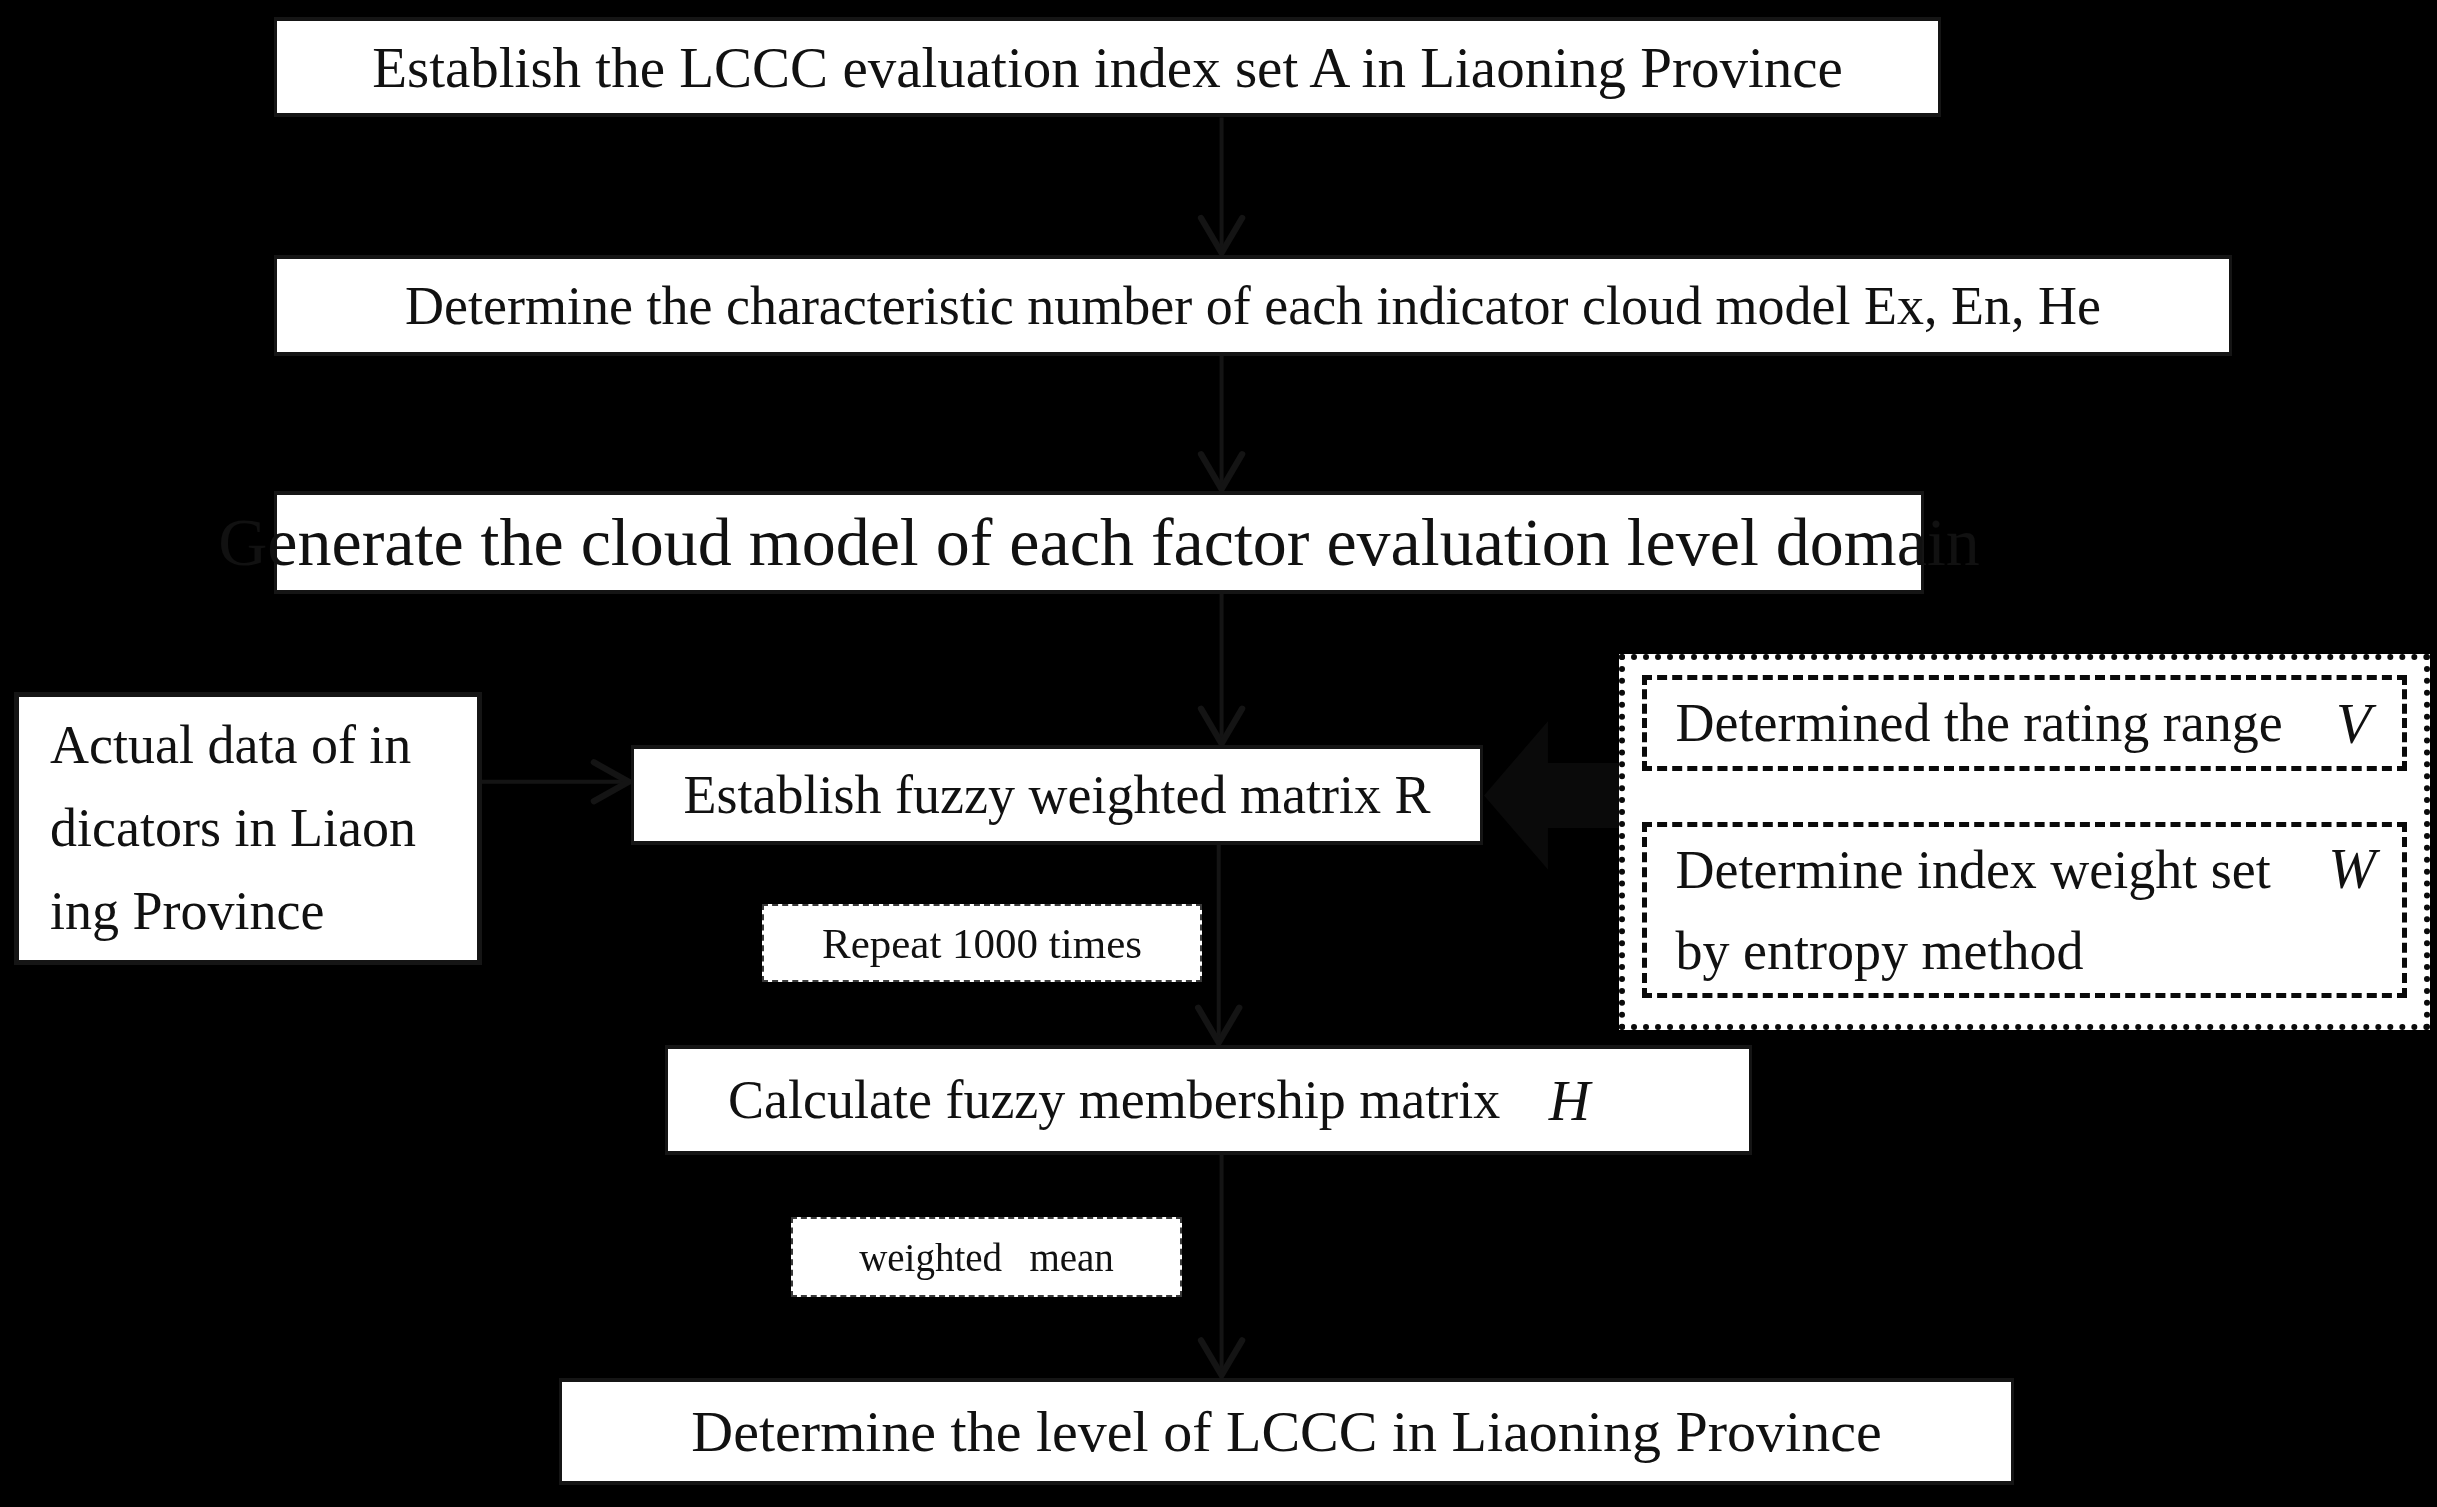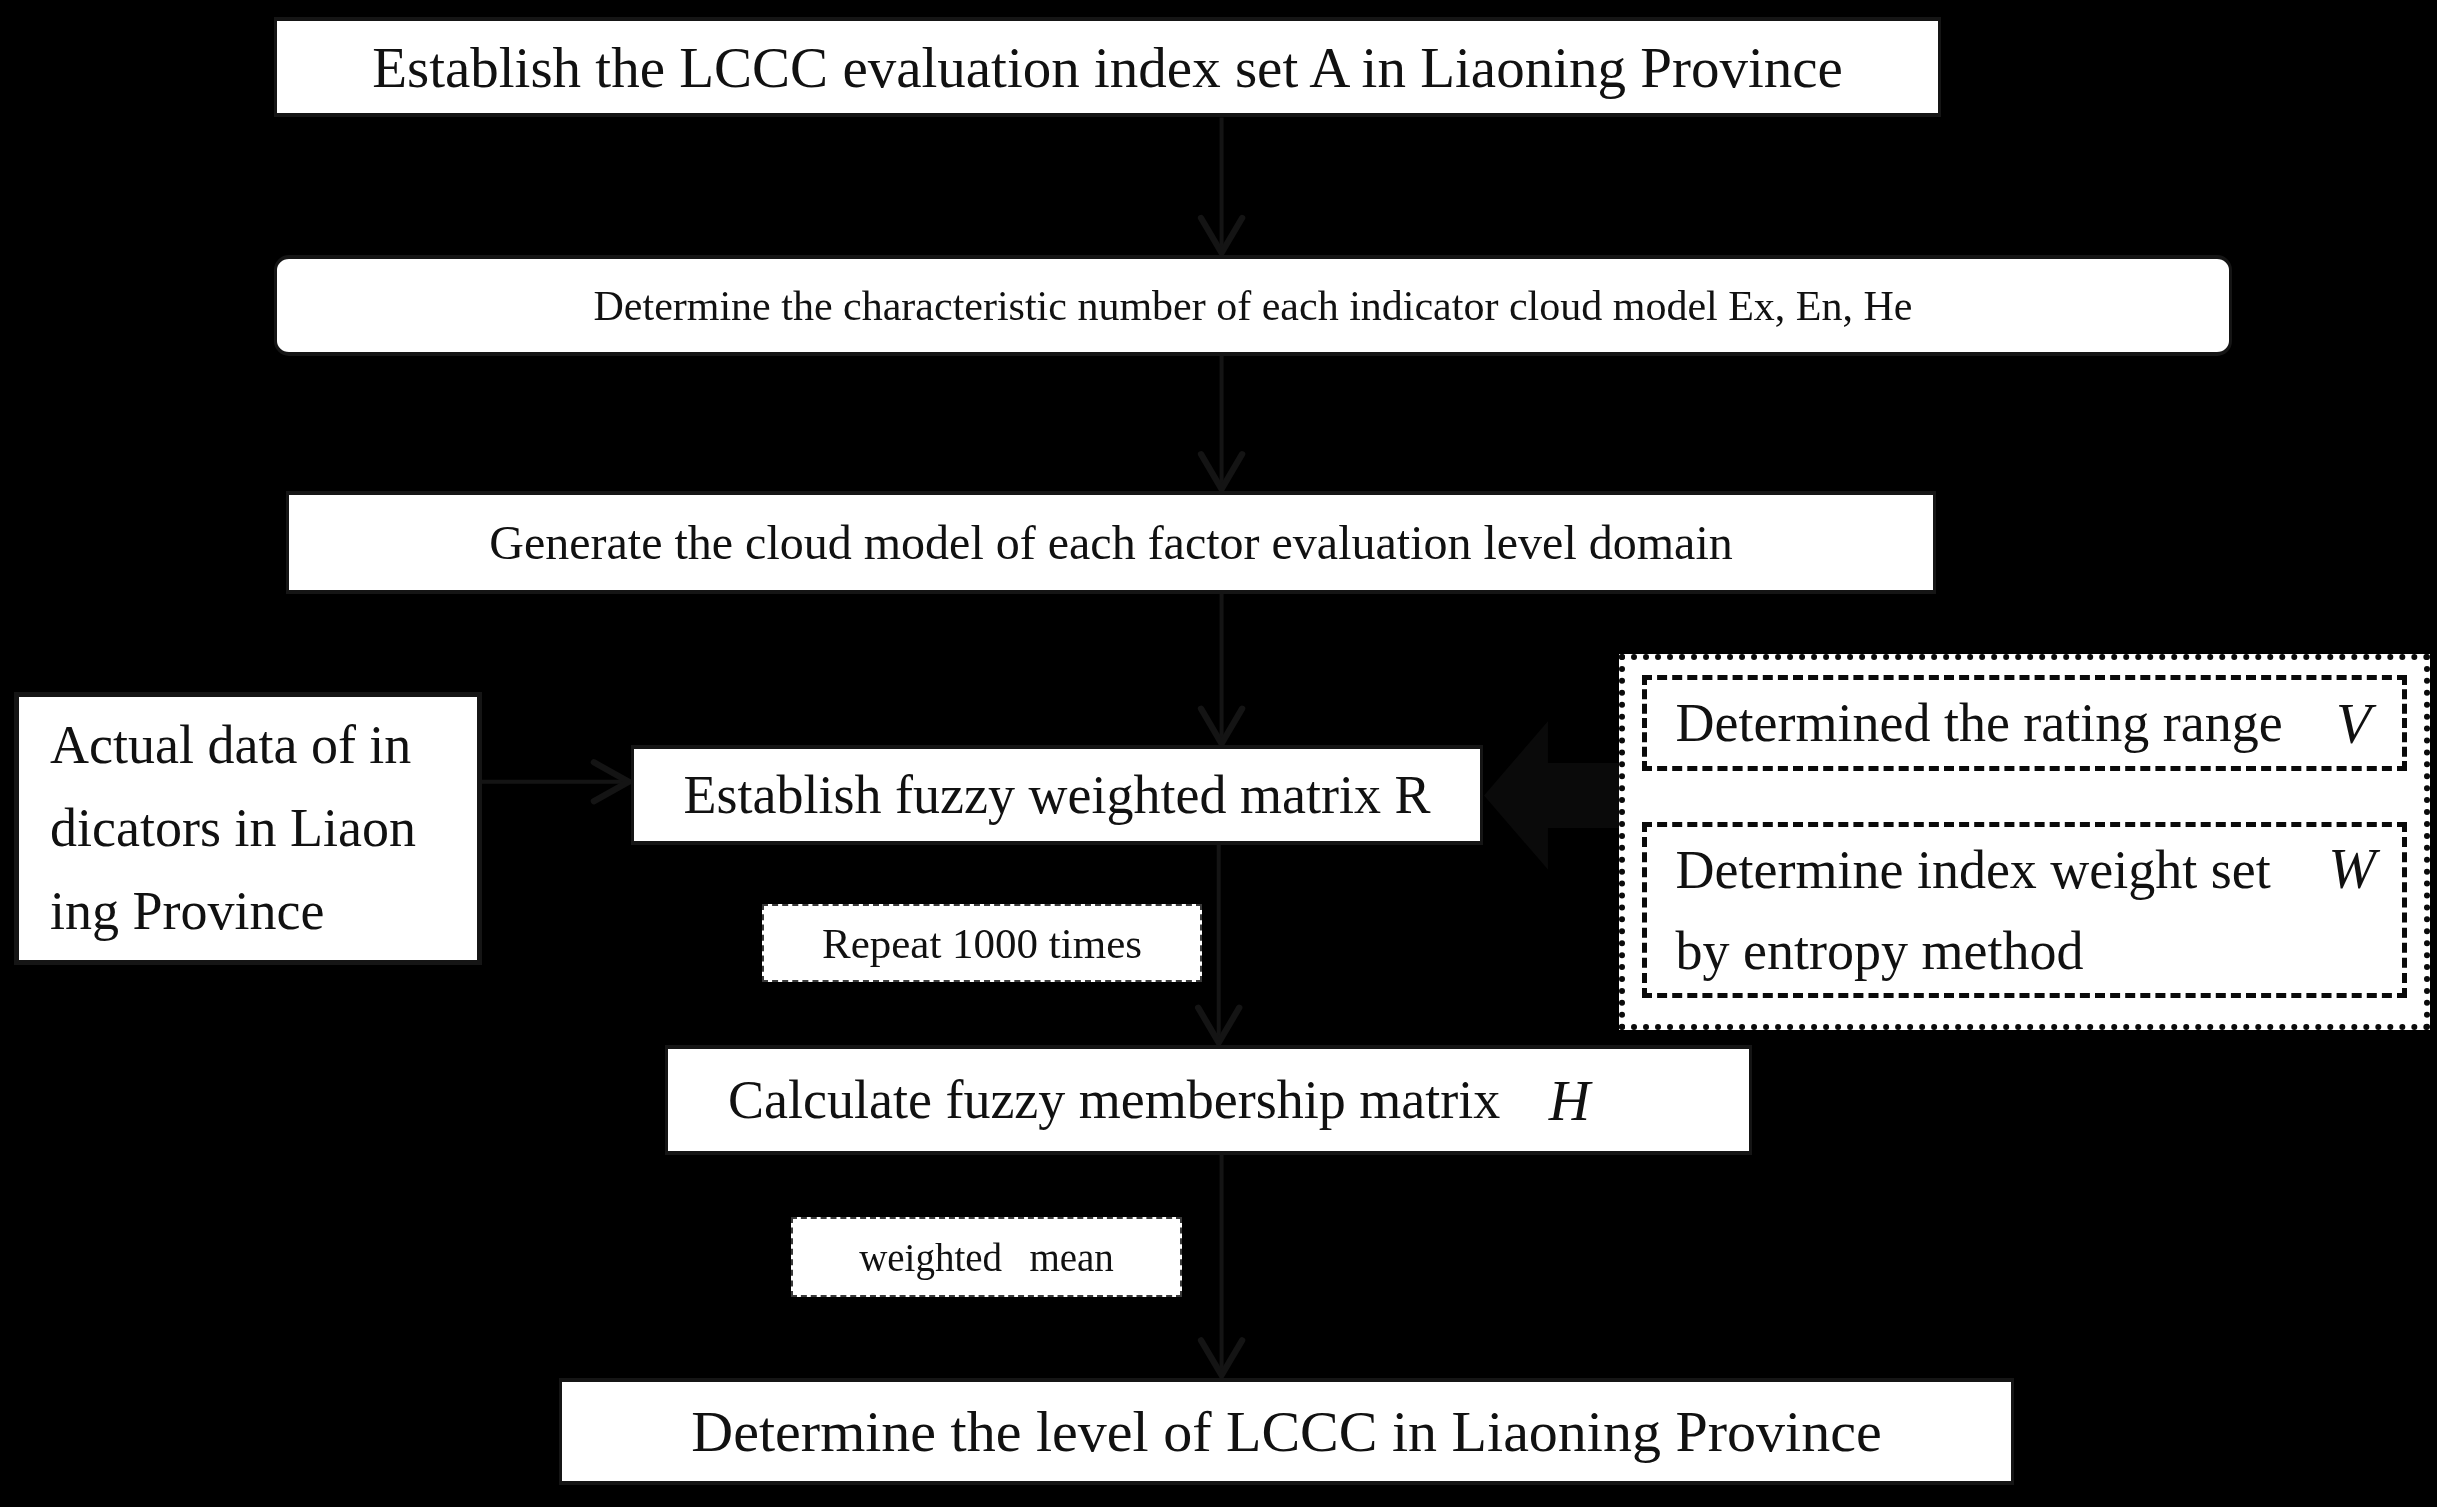--- a/index.html
+++ b/index.html
@@ -36,22 +36,22 @@
     border-color: #151515;
     border-width: 4.6px 3.4px;
   }
   .center { justify-content: center; }
   .node .sym {
     font-style: italic;
     font-size: 1.06em;
   }
   
   .box1 { left: 274px; top: 17px;  width: 1667px; height: 100px; font-size: 57px; }
-  .box2 { left: 274px; top: 255px; width: 1958px; height: 101px; font-size: 42px; border-radius: 15px; }
-  .box3 { left: 274px; top: 491px; width: 1650px; height: 103px; font-size: 48px; margin-left: 12px; }
+  .box2 { left: 274px; top: 255px; width: 1958px; height: 101px; font-size: 54px; }
+  .box3 { left: 274px; top: 491px; width: 1650px; height: 103px; font-size: 68px; }
   
   .left-box {
     left: 14px; top: 692px; width: 468px; height: 273px;
     border-width: 5.7px;
     font-size: 54px;
     line-height: 83px;
     padding-left: 31px;
     align-items: center;
     white-space: normal;
   }

